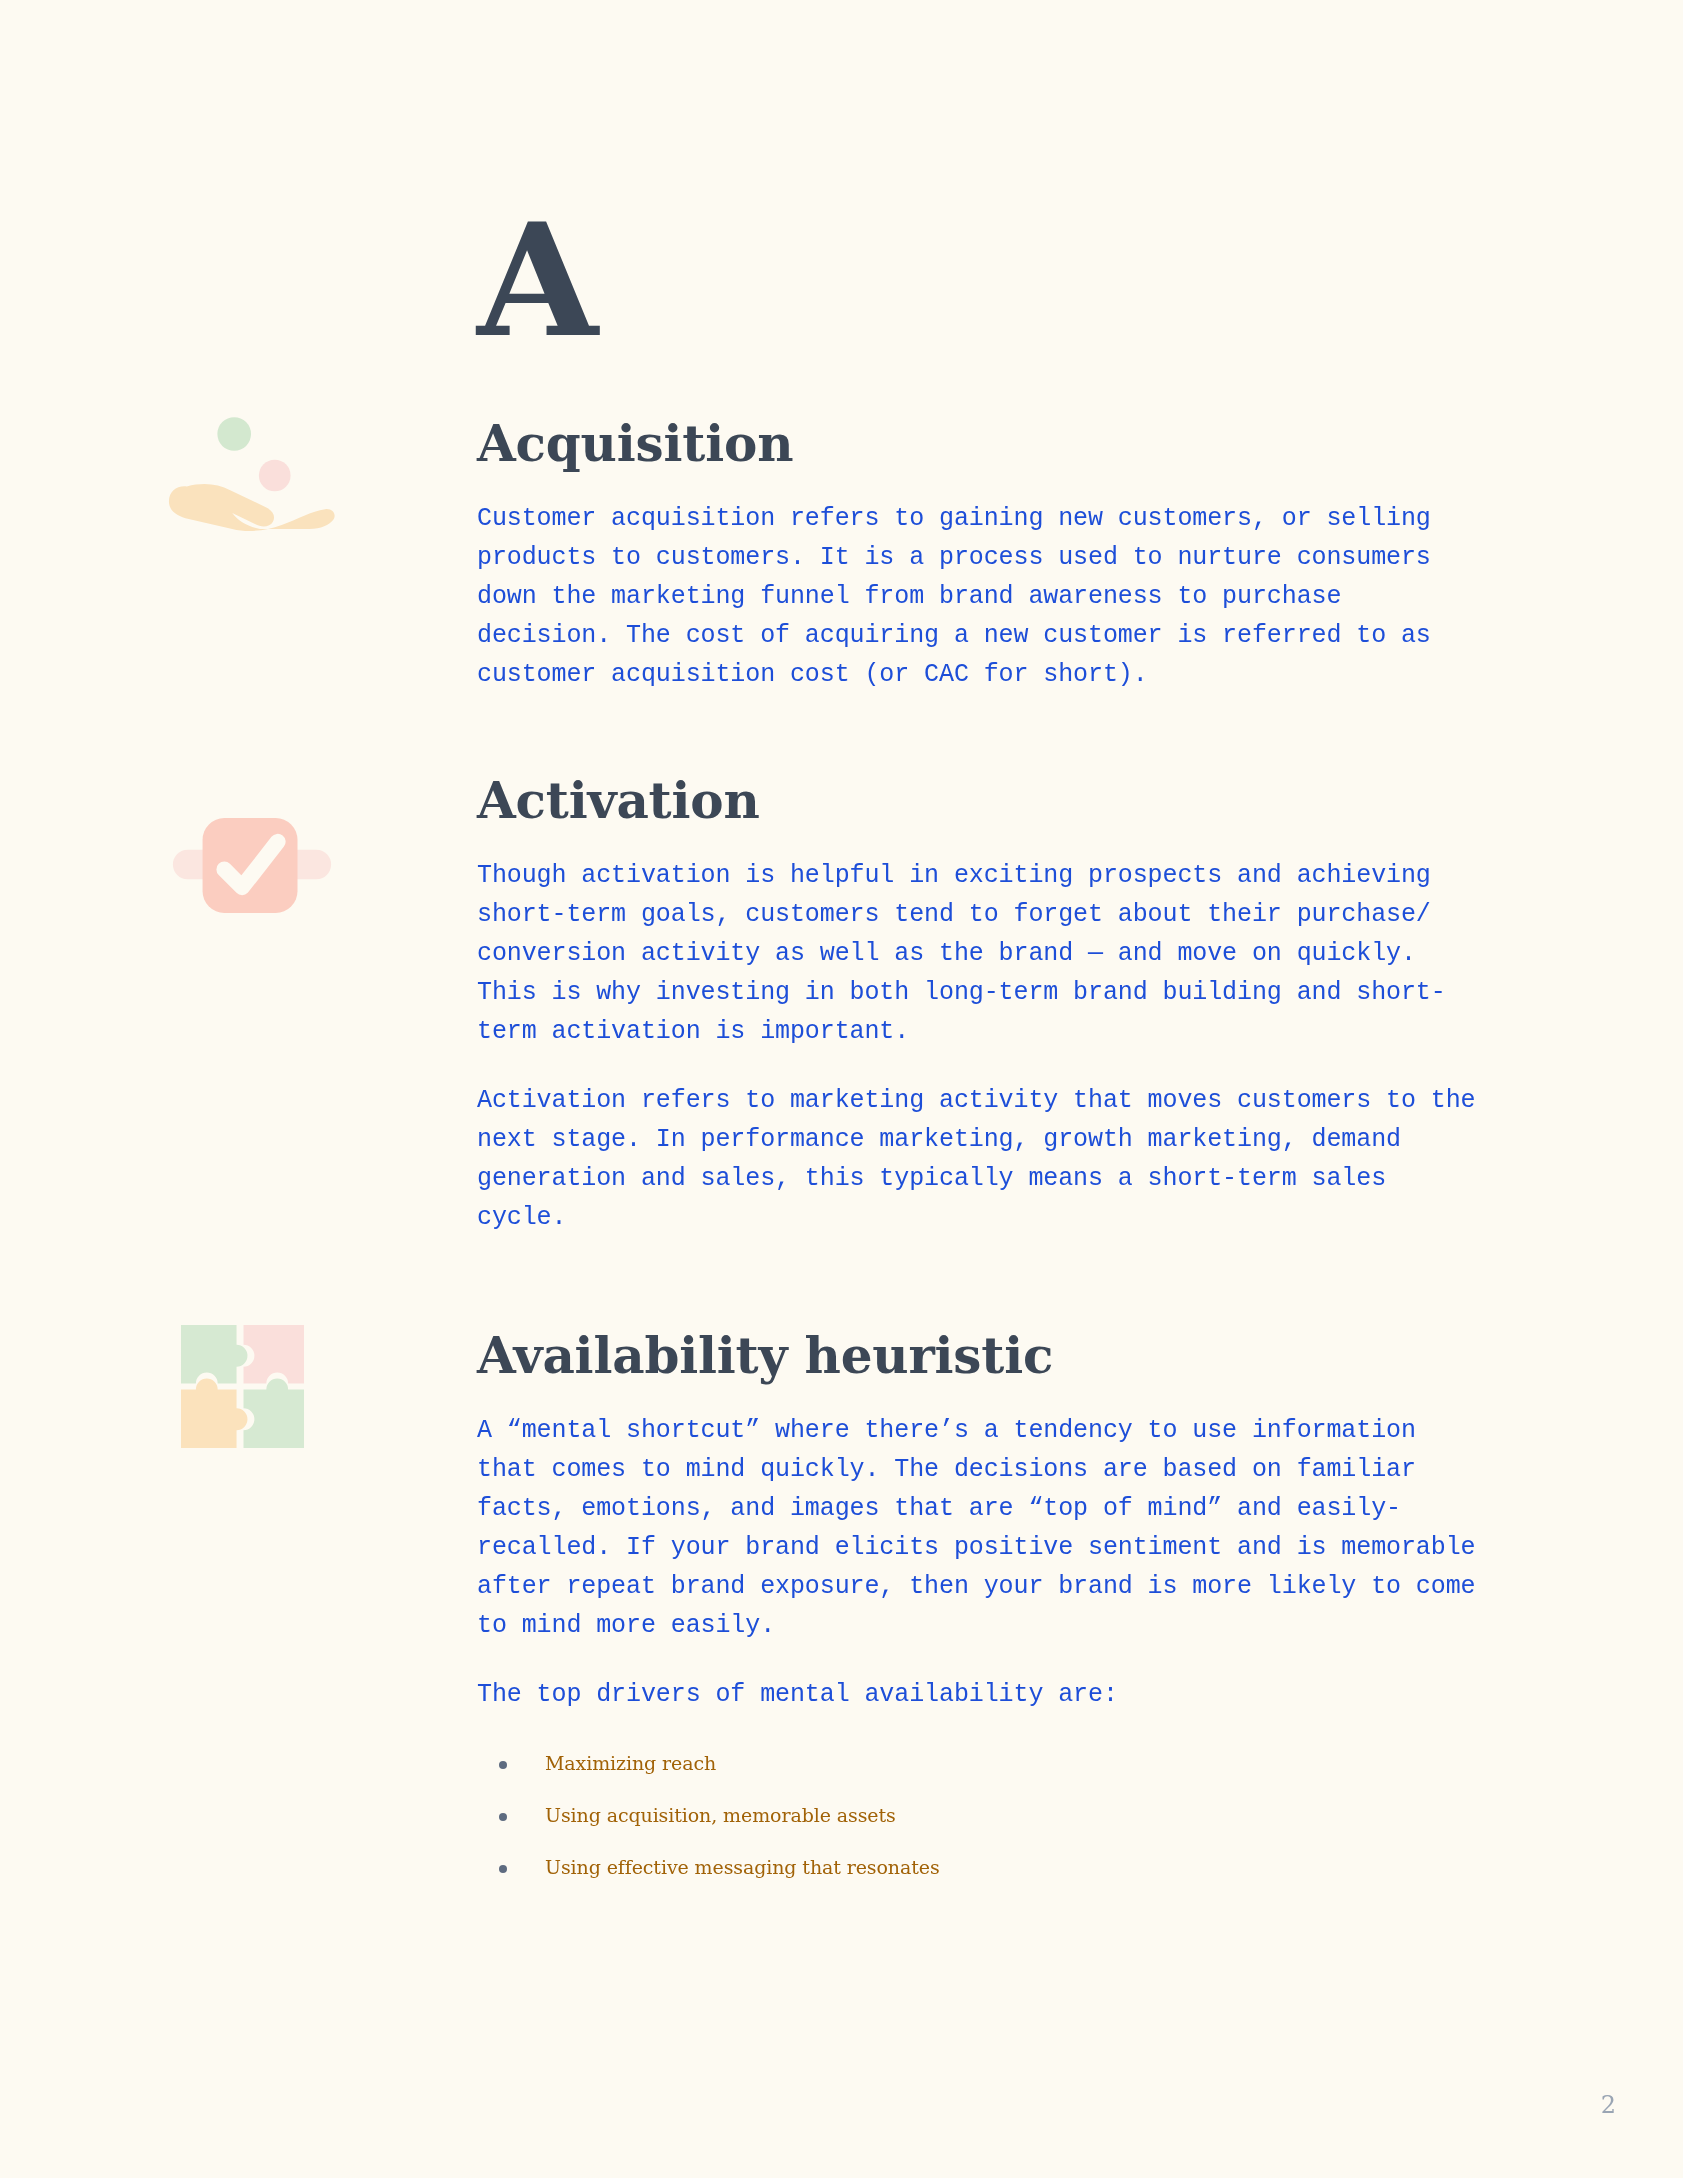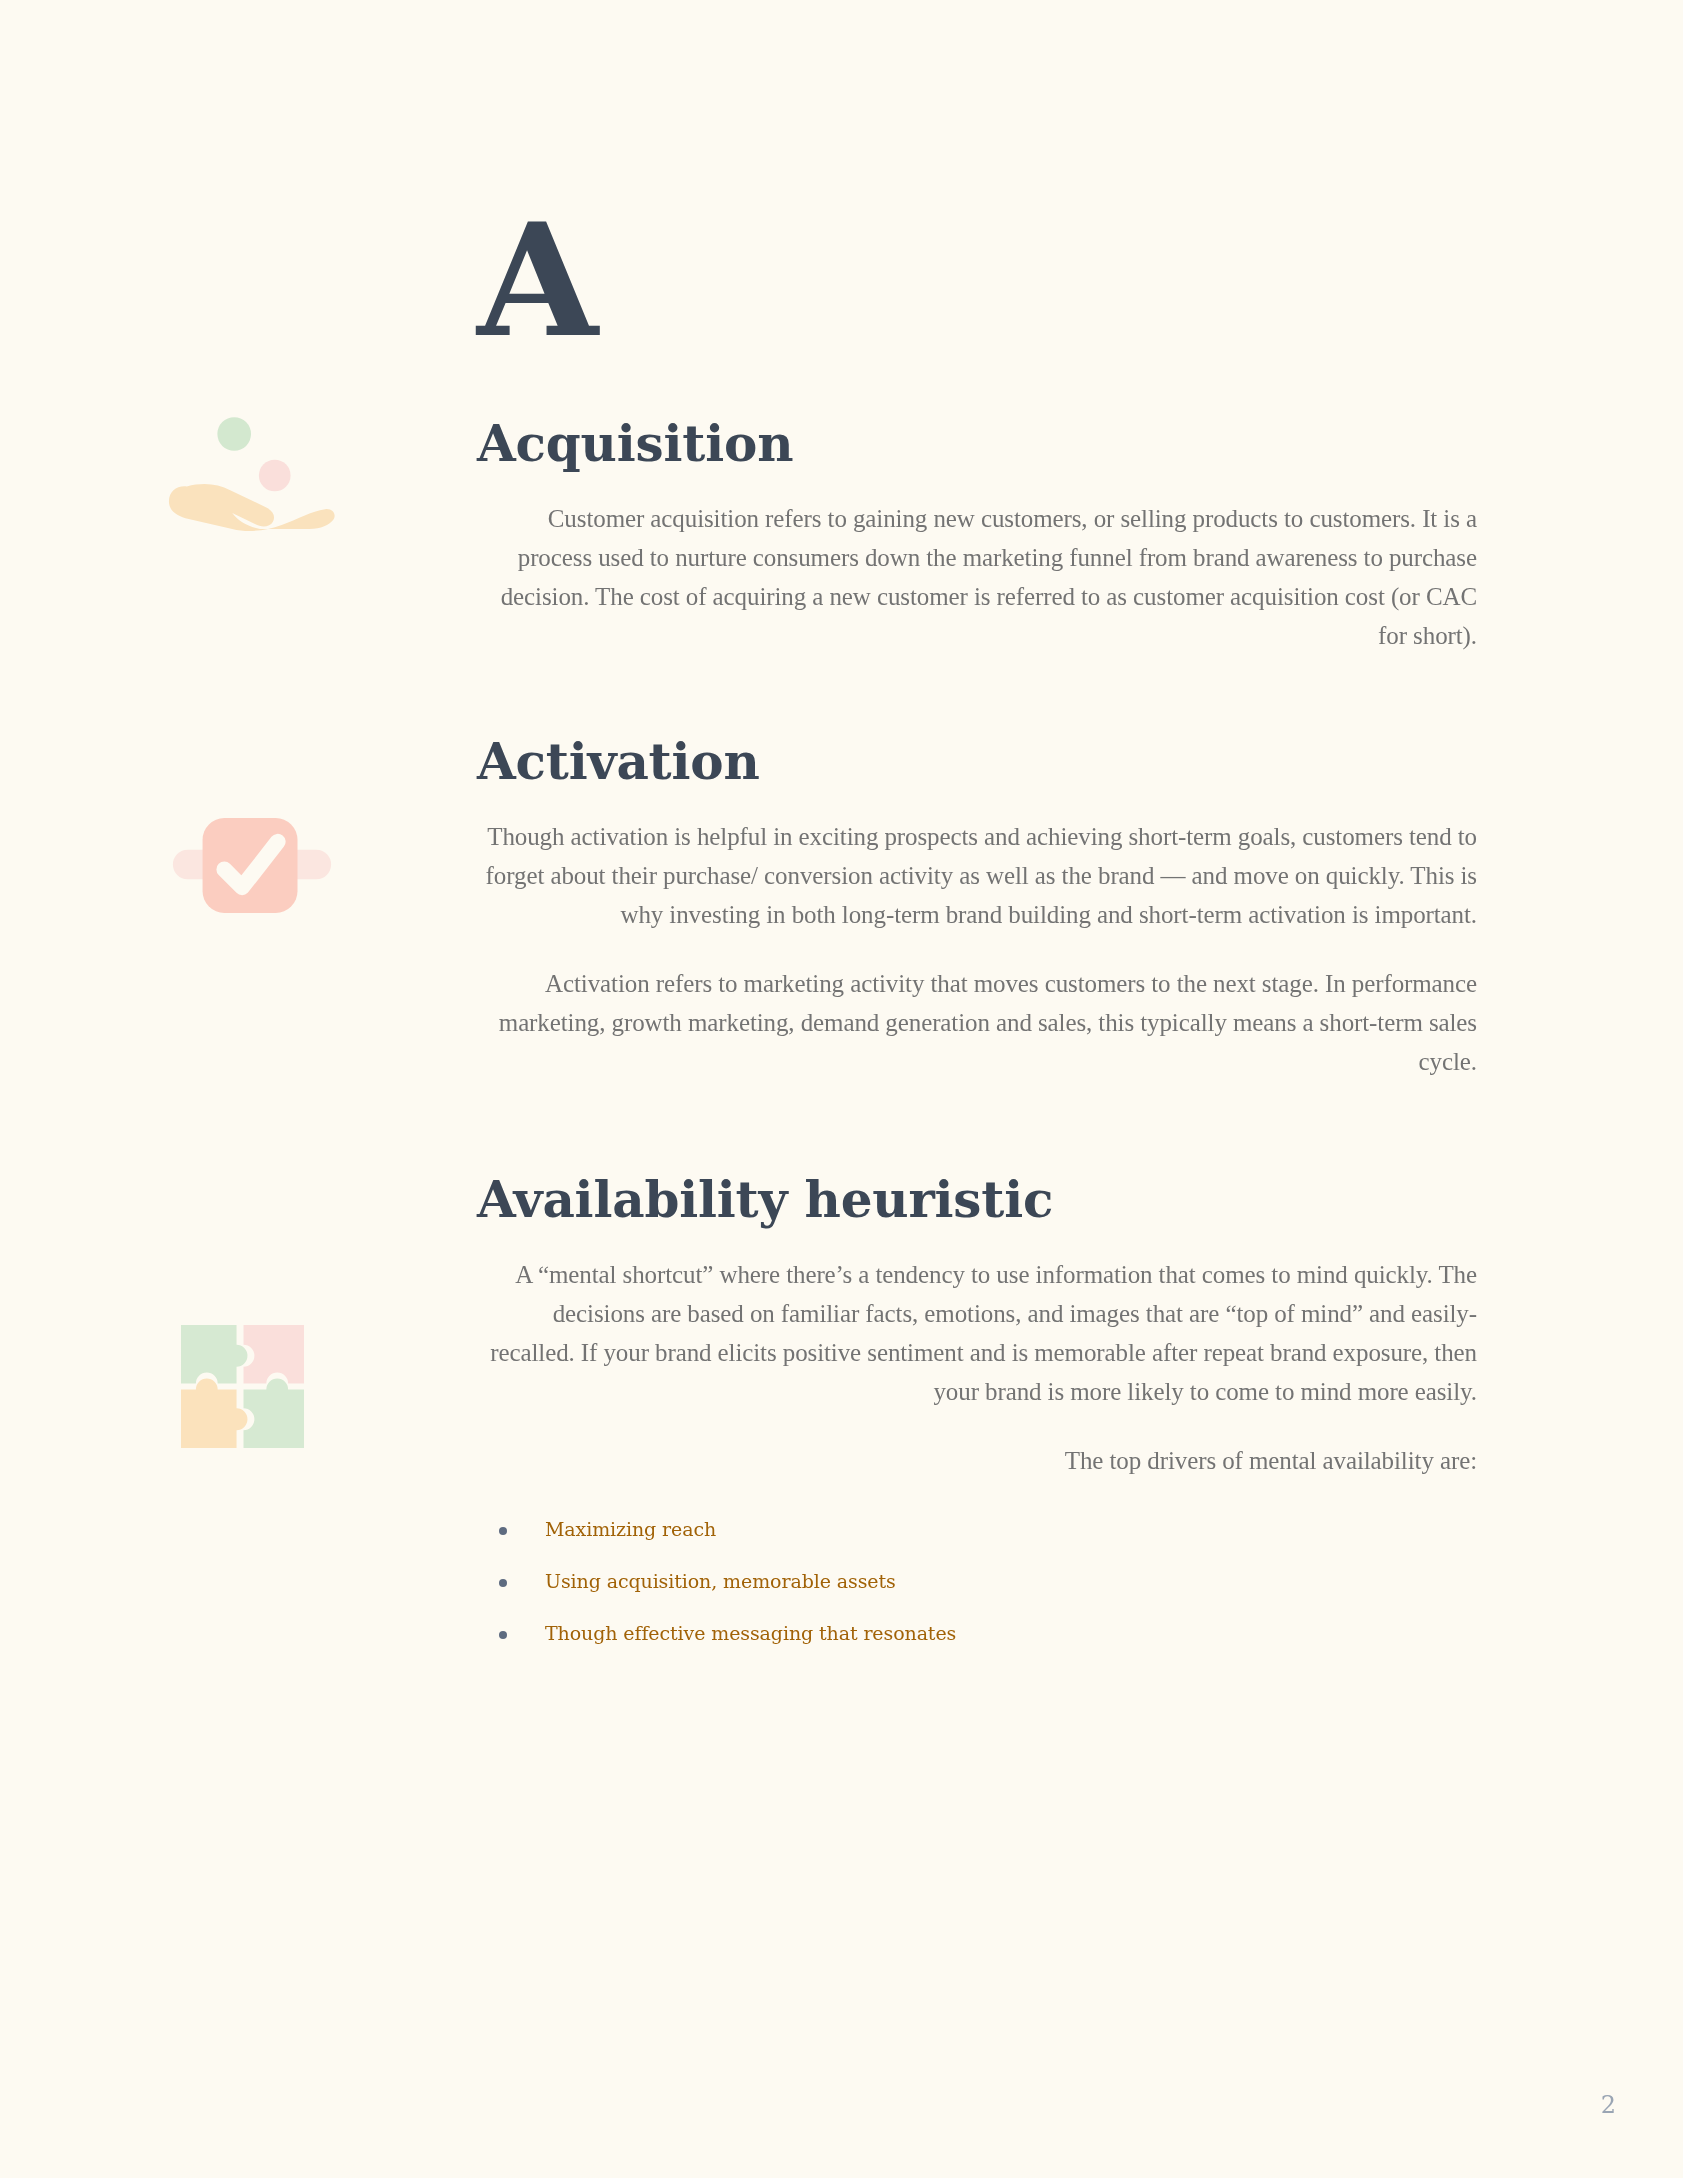--- a/index.html
+++ b/index.html
@@ -55,27 +55,26 @@
     font-family: "DejaVu Serif", serif;
     font-weight: 700;
     font-size: 50px;
     line-height: 1.1;
     color: #3c4756;
     letter-spacing: -0.2px;
   }
 
   p.body-text {
     margin: 0 0 30px 0;
-    font-family: Liberation Serif, serif;
+    font-family: Liberation Mono, monospace;
     font-weight: 400;
     font-size: 25px;
     line-height: 39px;
-    color: #737373;
+    color: #1d4ed8;
     letter-spacing: -0.1px;
-    text-align: right;
   }
   p.body-text:last-child { margin-bottom: 0; }
 
   ul.driver-list {
     list-style: none;
     margin: 6px 0 0 0;
     padding: 0 0 0 18px;
   }
   ul.driver-list li {
     position: relative;
@@ -174,21 +173,21 @@
         <li>
           <span class="bullet-dot"></span>
           <span>Maximizing reach</span>
         </li>
         <li>
           <span class="bullet-dot"></span>
           <span>Using acquisition, memorable assets</span>
         </li>
         <li>
           <span class="bullet-dot"></span>
-          <span>Though effective messaging that resonates</span>
+          <span>Using effective messaging that resonates</span>
         </li>
       </ul>
     </section>
 
   </div>
 
   <div class="page-number">2</div>
 
 </div>
 

